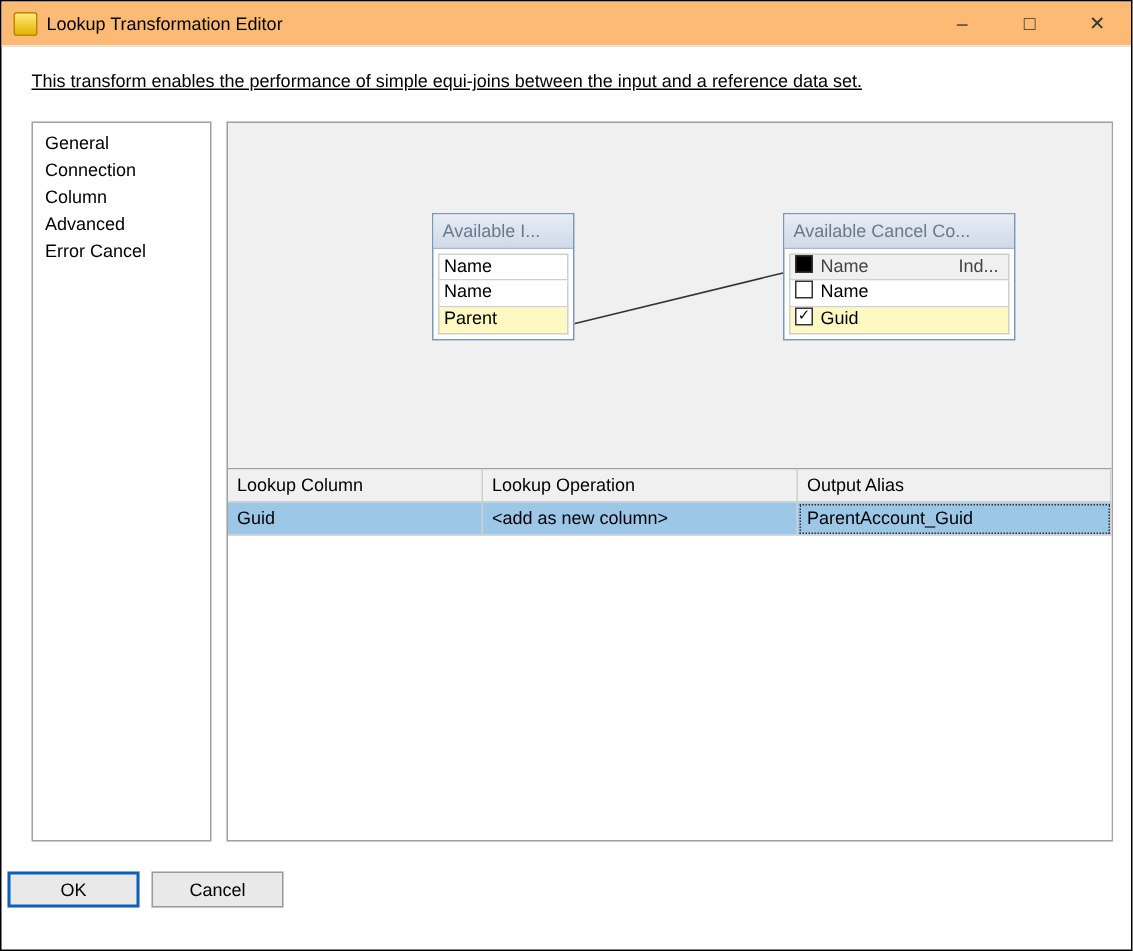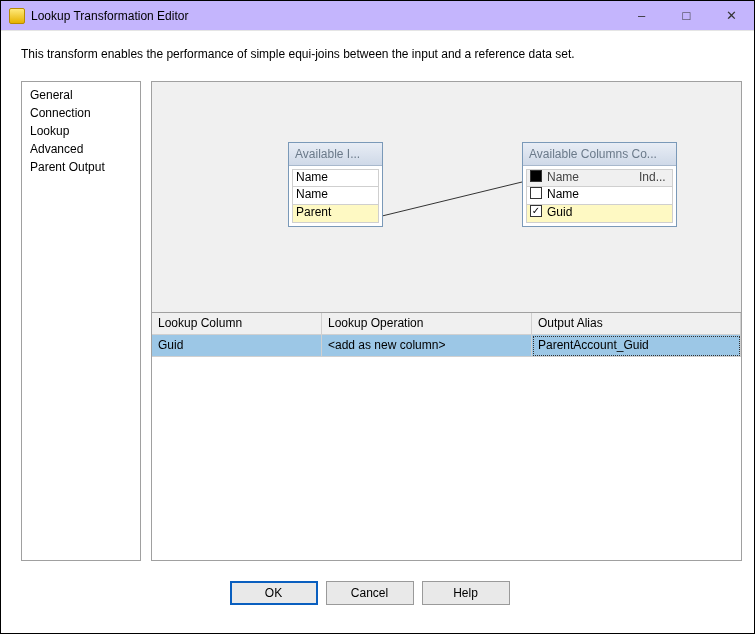--- a/index.html
+++ b/index.html
@@ -11,21 +11,21 @@
     color: #000;
     width: 755px;
     height: 634px;
     overflow: hidden;
     border: 1px solid #000;
   }
   .titlebar {
     display: flex;
     align-items: center;
     height: 30px;
-    background: #c4b5fd;
+    background: #fdba74;
     border-bottom: 1px solid #e5e5e5;
   }
   .titlebar .icon {
     width: 16px; height: 16px;
     margin: 0 6px 0 8px;
     background: linear-gradient(#ffe97a, #e6b200);
     border: 1px solid #b88a00;
     border-radius: 2px;
   }
   .titlebar .title { flex: 0 0 auto; }
@@ -33,20 +33,21 @@
   .winbtn {
     width: 45px; height: 30px;
     display: flex; align-items: center; justify-content: center;
     font-family: "Segoe UI Symbol", sans-serif;
     font-size: 13px;
     color: #333;
   }
   .desc {
     padding: 16px 24px 20px 20px;
     color: #000;
+    text-decoration: underline;
   }
   .content {
     display: flex;
     padding: 0 12px 10px 20px;
     gap: 10px;
     height: 490px;
   }
   .sidebar {
     width: 120px;
     border: 1px solid #a0a0a0;
@@ -141,21 +142,21 @@
     border-bottom: 1px solid #d0d0d0;
     padding: 3px 6px;
   }
   .grid-row.sel .cell { background: #9cc7e6; }
   .grid-row.sel .cell.focus { outline: 1px dotted #333; outline-offset: -2px; }
   .c1 { width: 170px; }
   .c2 { width: 210px; }
   .c3 { flex: 1; }
   .footer {
     display: flex;
-    justify-content: center;
+    justify-content: flex-start;
     gap: 8px;
     padding: 10px 20px 14px 4px;
   }
   .btn {
     min-width: 88px;
     height: 24px;
     border: 1px solid #9a9a9a;
     background: #e9e9e9;
     display: flex;
     align-items: center;
@@ -178,23 +179,23 @@
   <div class="winbtn">□</div>
   <div class="winbtn">✕</div>
 </div>
 
 <div class="desc">This transform enables the performance of simple equi-joins between the input and a reference data set.</div>
 
 <div class="content">
   <div class="sidebar">
     <div class="item">General</div>
     <div class="item">Connection</div>
-    <div class="item">Lookup</div>
+    <div class="item">Column</div>
     <div class="item">Advanced</div>
-    <div class="item">Parent Output</div>
+    <div class="item">Error Cancel</div>
   </div>
 
   <div class="main">
     <div class="mapping-area">
 
       <svg class="connector">
         <line x1="230" y1="134" x2="370" y2="100" stroke="#333" stroke-width="1"></line>
       </svg>
 
       <div class="colbox" style="left:136px; top:60px; width:95px;">
@@ -206,21 +207,21 @@
           <div class="listrow">
               <span>Name</span>
             </div>
           <div class="listrow sel">
               <span>Parent</span>
             </div>
         </div>
       </div>
 
       <div class="colbox" style="left:370px; top:60px; width:155px;">
-        <div class="hdr">Available Columns Co...</div>
+        <div class="hdr">Available Cancel Co...</div>
         <div class="body">
           <div class="listrow hdrcell">
             <span class="chk filled"></span>
             <span style="flex:1">Name</span>
             <span style="width:30px">Ind...</span>
           </div>
           <div class="listrow">
             <span class="chk"></span>
             <span>Name</span>
           </div>
@@ -244,14 +245,13 @@
         <div class="cell c2">&lt;add as new column&gt;</div>
         <div class="cell c3 focus">ParentAccount_Guid</div>
       </div>
     </div>
   </div>
 </div>
 
 <div class="footer">
   <div class="btn primary">OK</div>
   <div class="btn">Cancel</div>
-  <div class="btn">Help</div>
 </div>
 
 </body></html>

